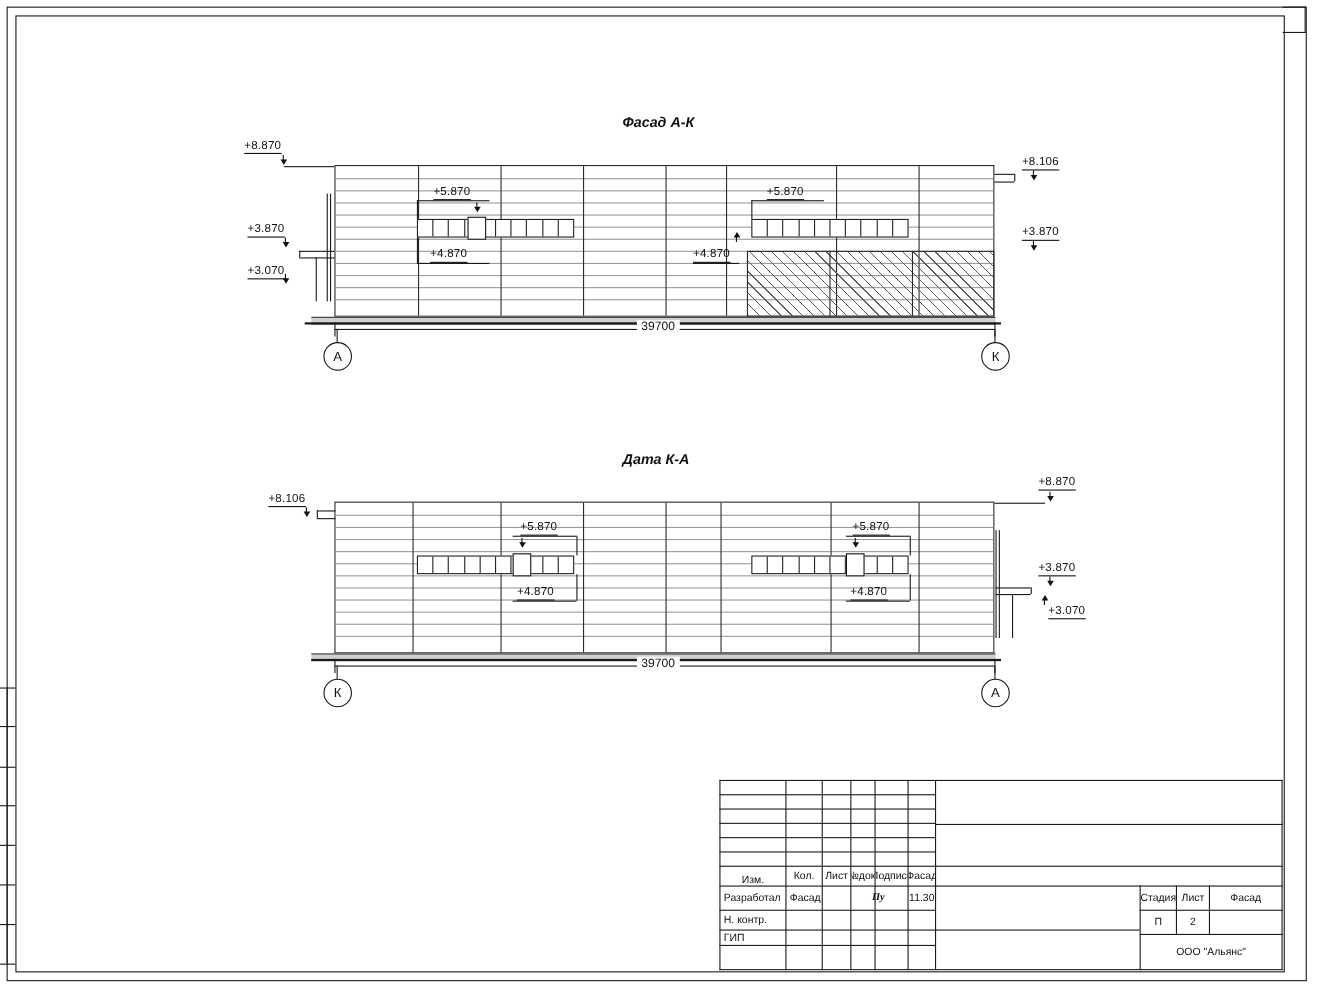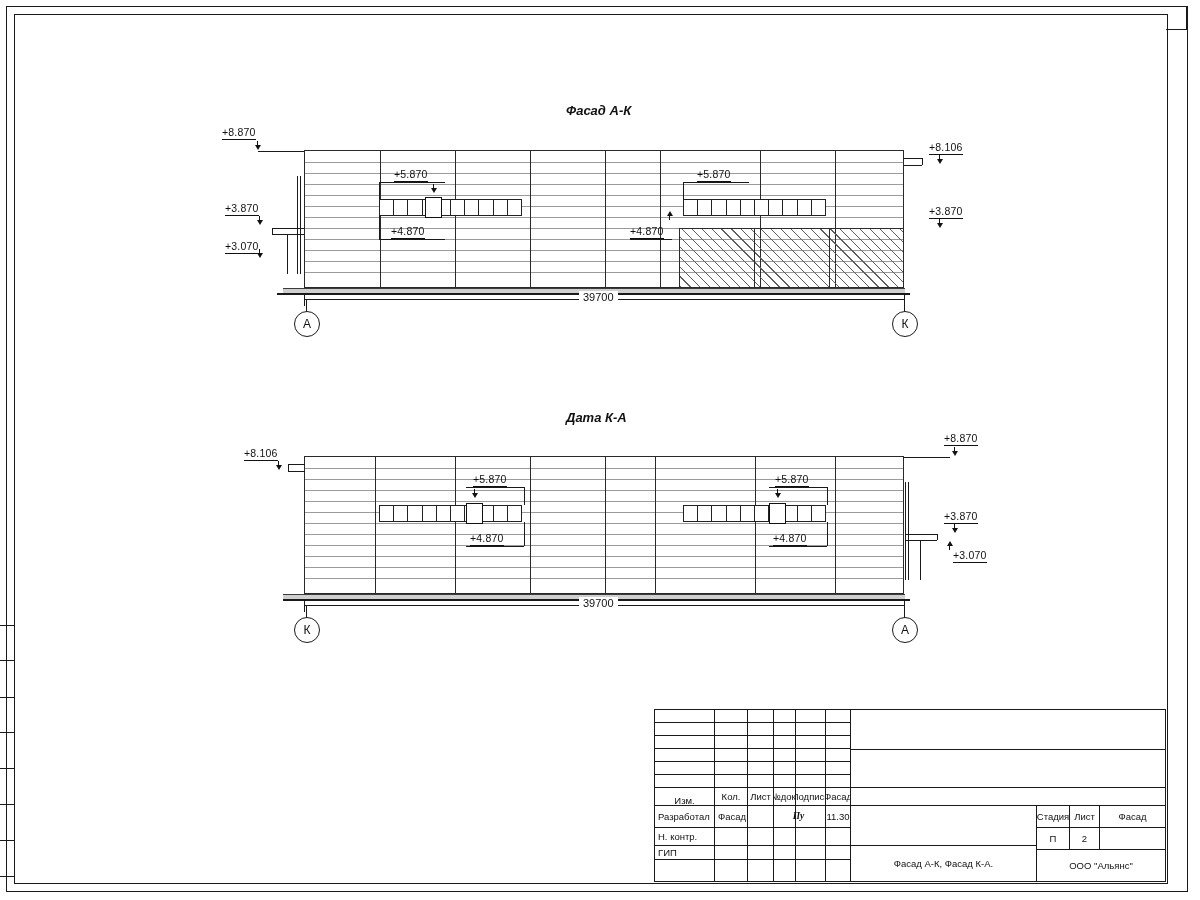--- a/index.html
+++ b/index.html
@@ -521,21 +521,20 @@
 
     <div class="cell" style="left:1px; top:96px; width:59px; height:22px;">Разработал</div>
     <div class="cell" style="left:61px; top:96px; width:32px; height:22px;">Фасад</div>
     <div class="cell c sig" style="left:130px; top:96px; width:29px; height:22px;">Пу</div>
     <div class="cell c" style="left:172px; top:96px; width:24px; height:22px;">11.30</div>
 
     <div class="cell" style="left:1px; top:118px; width:59px; height:18px;">Н. контр.</div>
 
     <div class="cell" style="left:1px; top:136px; width:59px; height:14px;">ГИП</div>
 
-    <div class="cell c big" style="left:197px; top:136px; width:185px; height:36px;">Фасад А-К, Фасад К-А.</div>
 
     <div class="cell c big" style="left:383px; top:140px; width:128px; height:32px;">ООО "Альянс"</div>
 
     <div class="cell c" style="left:383px; top:96px; width:32px; height:22px;">Стадия</div>
     <div class="cell c" style="left:416px; top:96px; width:29px; height:22px;">Лист</div>
     <div class="cell c" style="left:446px; top:96px; width:65px; height:22px;">Фасад</div>
     <div class="cell c" style="left:383px; top:118px; width:32px; height:22px;">П</div>
     <div class="cell c" style="left:416px; top:118px; width:29px; height:22px;">2</div>
     <div class="cell c" style="left:446px; top:118px; width:65px; height:22px;"></div>
   </div>

